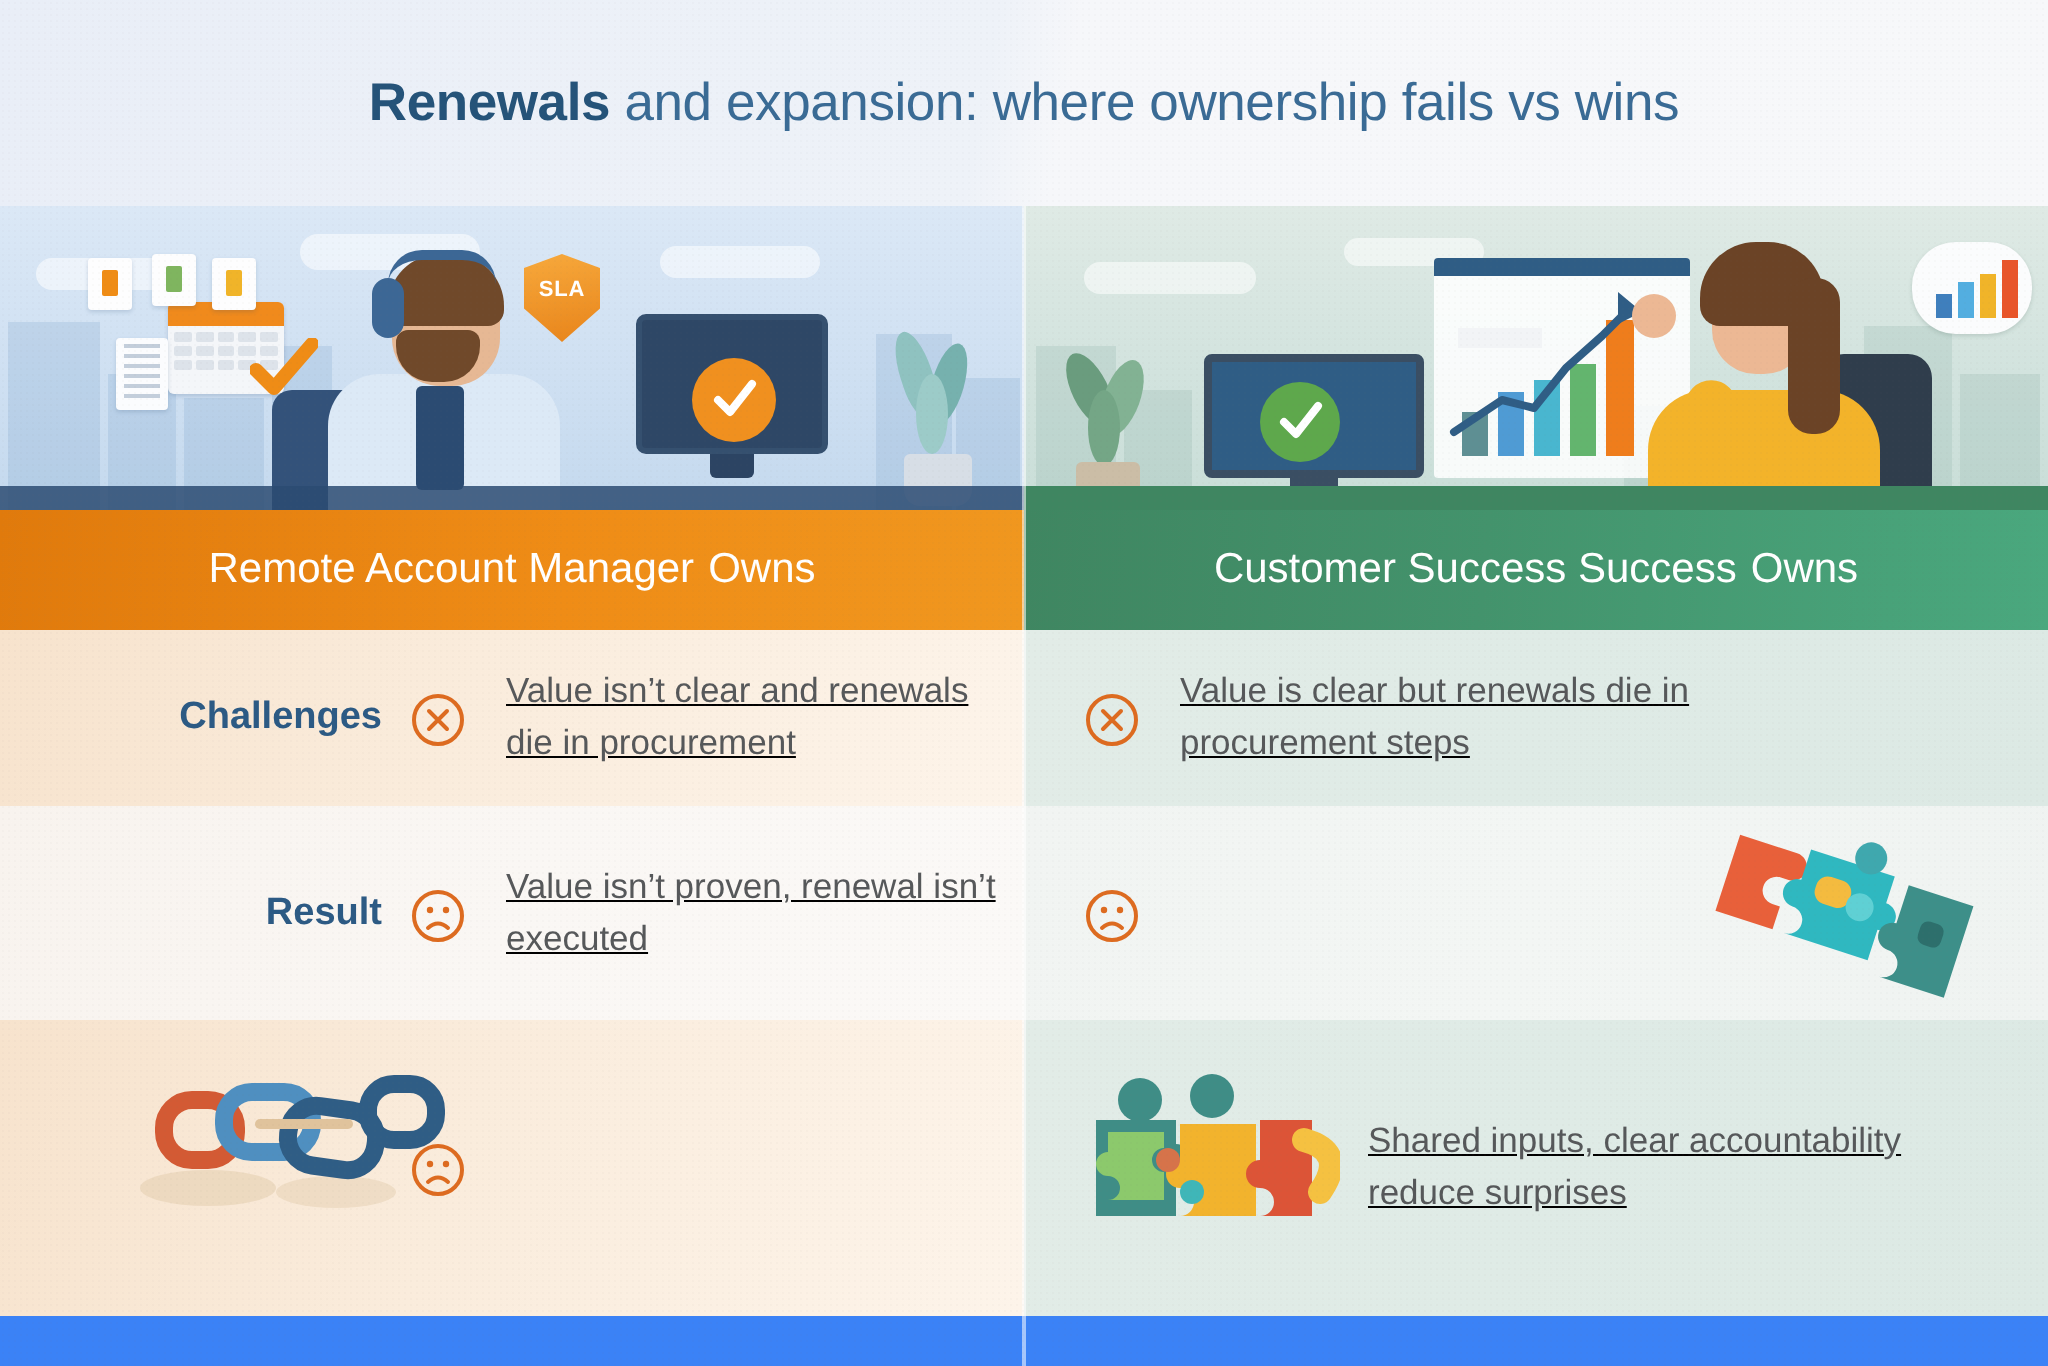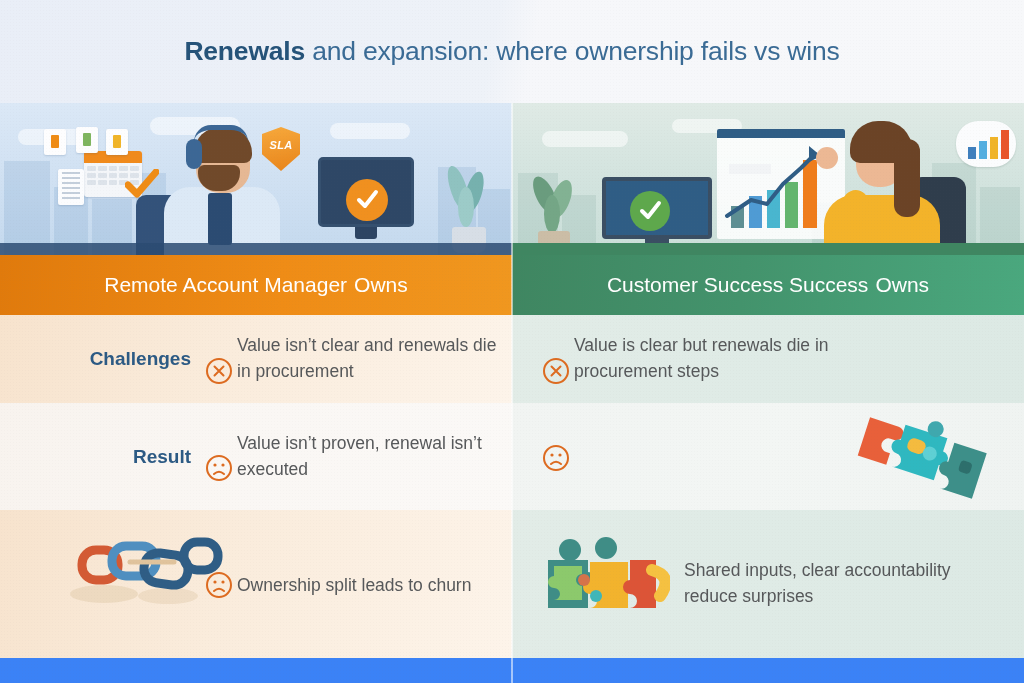--- a/index.html
+++ b/index.html
@@ -31,21 +31,21 @@
     text-align:center;
   }
   .title-text .strong{
     font-weight:bold;
     color:#255379;
   }
 
   
   .hero-band{
     height:152px;flex:0 0 152px;
-    display:flex;position:relative;font-style:italic;
+    display:flex;position:relative;
   }
   .hero{position:relative;width:512px;height:152px;overflow:hidden;}
   .hero-left{background:linear-gradient(180deg,#dbe8f6 0%,#cfe0f2 55%,#c4d9ee 100%);}
   .hero-right{background:linear-gradient(180deg,#dfeae5 0%,#d2e3de 55%,#c9ded8 100%);}
 
   
   .bldg{position:absolute;bottom:0;background:rgba(255,255,255,0.26);}
   .bldg.d{background:rgba(120,160,200,0.22);}
   .bldg.g{background:rgba(130,170,160,0.20);}
   .cloud{position:absolute;background:rgba(255,255,255,0.55);border-radius:40px;}
@@ -126,21 +126,21 @@
   .cell.r-mint{background:linear-gradient(110deg,#e2ece7 0%,#dfebe6 50%,#dce9e4 100%);}
   .cell.r-pale{background:linear-gradient(110deg,#f1f4f2 0%,#f3f6f4 50%,#eff3f1 100%);}
 
   .row-label{
     flex:0 0 auto;text-align:right;
     color:#2c5a84;font-weight:bold;font-size:19px;
     width:205px;padding-right:14px;box-sizing:border-box;
   }
 
   .bullet{
-    display:flex;align-items:flex-end;gap:4px;
+    display:flex;align-items:center;gap:20px;text-decoration:underline;
   }
   .bullet .copy{
     color:#56585a;font-size:17.5px;line-height:1.48;max-width:300px;
   }
   .cell.right-col .bullet .copy{max-width:315px;}
   .icon-face{flex:0 0 auto;margin-top:2px;}
 
   .spacer-left{width:205px;flex:0 0 205px;}
   .art{position:absolute;}
 
@@ -397,21 +397,20 @@
     <div class="row r3">
       <div class="cell l-warm left-col">
         <div class="spacer-left"></div>
         <div class="bullet">
           <svg class="icon-face" width="28" height="28" viewBox="0 0 28 28">
             <circle cx="14" cy="14" r="12" fill="none" stroke="#dd6b20" stroke-width="2"></circle>
             <circle cx="10" cy="11" r="1.6" fill="#dd6b20"></circle>
             <circle cx="18" cy="11" r="1.6" fill="#dd6b20"></circle>
             <path d="M9 20 Q14 15.5 19 20" fill="none" stroke="#dd6b20" stroke-width="2" stroke-linecap="round"></path>
           </svg>
-          <div class="copy">Ownership split leads to churn</div>
         </div>
 
         <svg class="art" style="left:56px;top:22px;" width="180" height="80" viewBox="0 0 180 80">
           <ellipse cx="48" cy="62" rx="34" ry="9" fill="#e3cdae" opacity=".55"></ellipse>
           <ellipse cx="112" cy="64" rx="30" ry="8" fill="#e3cdae" opacity=".45"></ellipse>
           <rect x="26" y="18" width="36" height="30" rx="14" fill="none" stroke="#d35a34" stroke-width="9"></rect>
           <rect x="56" y="14" width="44" height="30" rx="14" fill="none" stroke="#4f8fc0" stroke-width="9"></rect>
           <rect x="88" y="22" width="44" height="30" rx="14" fill="none" stroke="#2f5d85" stroke-width="9" transform="rotate(8 110 37)"></rect>
           <rect x="128" y="10" width="34" height="28" rx="13" fill="none" stroke="#2f5d85" stroke-width="9"></rect>
           <path d="M74 30 h44" stroke="#e0c39c" stroke-width="5" stroke-linecap="round"></path>

